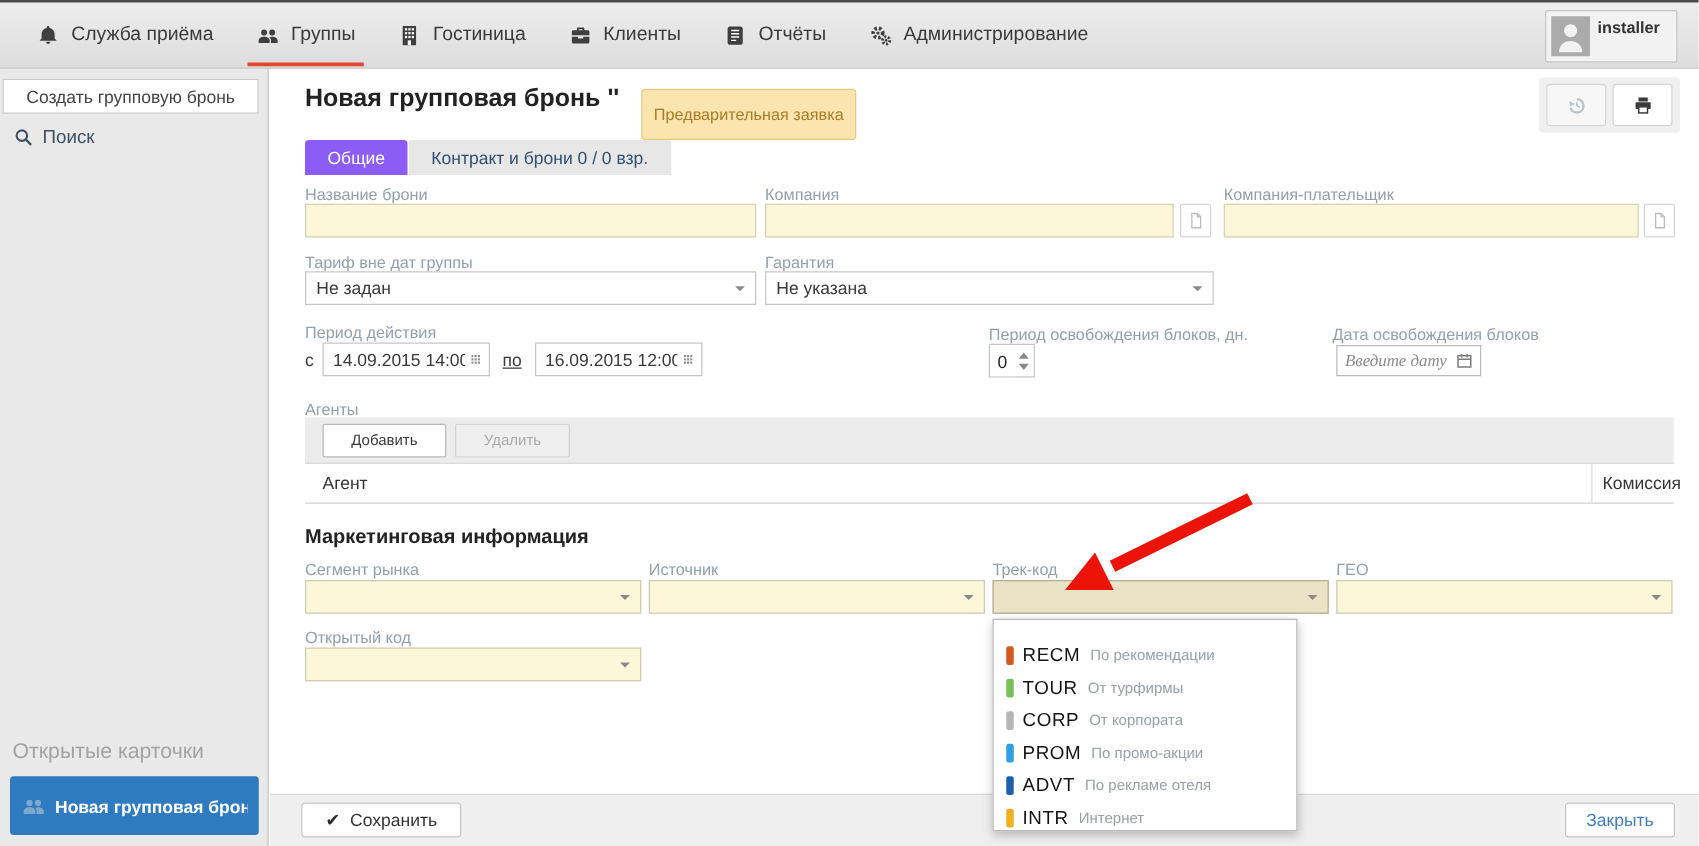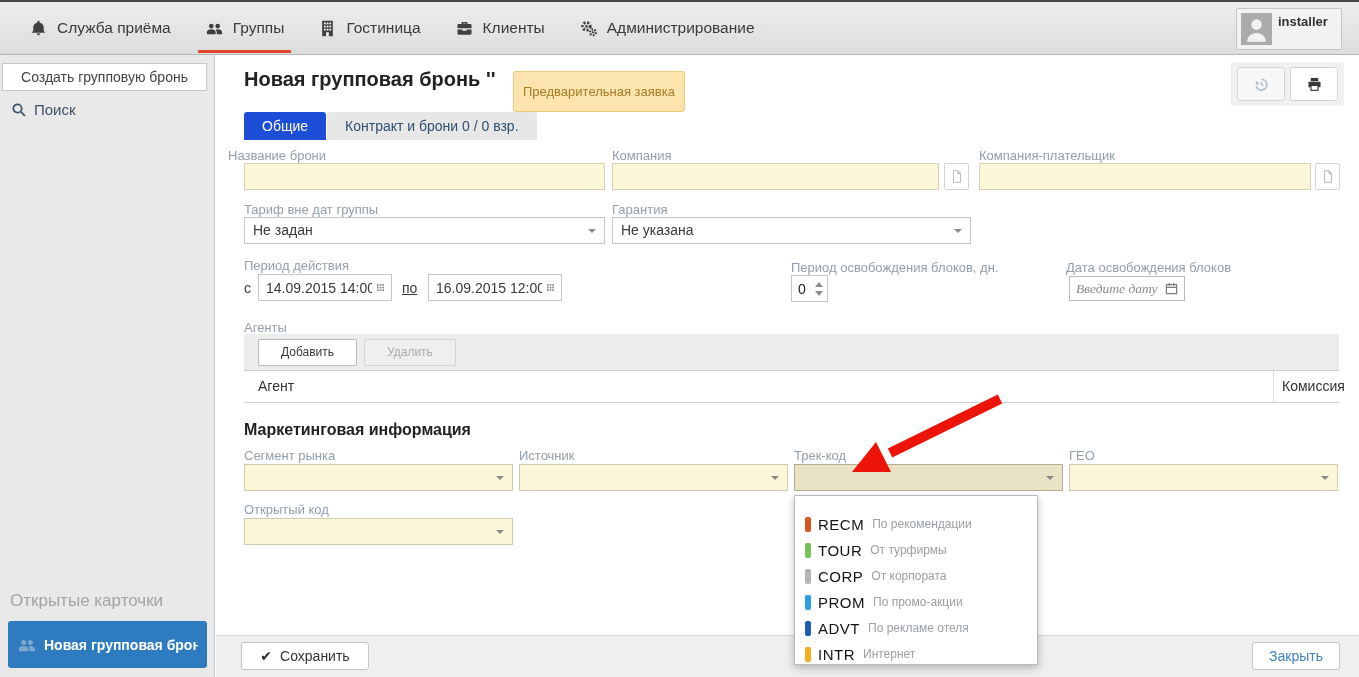--- a/index.html
+++ b/index.html
@@ -43,21 +43,21 @@
   .header-actions { position:absolute; right:15px; top:7px; width:113px; height:44px; background:#f0f0f0;
     border-radius:3px; display:flex; align-items:center; justify-content:center; gap:5px; }
   .icon-btn { width:48px; height:34px; background:#fff; border:1px solid #d4d4d4; border-radius:3px;
     display:flex; align-items:center; justify-content:center; cursor:pointer; }
   .icon-btn.disabled { background:#f7f7f7; cursor:default; }
   .icon-btn svg { width:17px; height:17px; }
 
   .tabs { position:absolute; left:28px; top:57px; display:flex; gap:1px; height:28px; }
   .tab { padding:0 18px; font-size:14px; line-height:28px; background:#e7e7e7; color:#2f4f70;
     border-radius:3px 3px 0 0; cursor:pointer; white-space:nowrap; }
-  .tab.active { background:#1d4ed8; color:#fff; }
+  .tab.active { background:#8b5cf6; color:#fff; }
 
   .flabel { position:absolute; font-size:13px; color:#93a0ac; white-space:nowrap; }
   .inp { position:absolute; height:27px; border:1px solid #c6c6c6; background:#fff; font-size:14px;
     color:#3a3a3a; padding:0 7px; font-family:"Liberation Sans",sans-serif; }
   .inp.yellow { background:#fdf7d9; border-color:#d6d2b6; }
   .sel { position:absolute; height:27px; border:1px solid #c6c6c6; background:#fff;
     font-size:14px; color:#3a3a3a; padding:0 22px 0 8px; line-height:25px; cursor:pointer; }
   .sel.yellow { background:#fdf7d9; border-color:#cfcbb2; }
   .sel.focused { background:#eae3c5; border-color:#b3ac92; }
   .caret { position:absolute; right:8px; top:11px; width:0; height:0;
@@ -151,20 +151,29 @@
         </svg>
       <span>Гостиница</span>
     </div>
     <div class="nav-item">
       <svg viewBox="0 0 16 16" fill="#3f3f3f">
           <path d="M6.2 2.6h3.6c.4 0 .7.3.7.7v1h2.4c.6 0 1 .4 1 1v2.5H2.1V5.3c0-.6.4-1 1-1h2.4v-1c0-.4.3-.7.7-.7zm.6 1.7h2.4v-.6H6.8v.6zM2.1 8.8h4.1v1.1h3.6V8.8h4.1v3.5c0 .6-.4 1-1 1H3.1c-.6 0-1-.4-1-1z"></path>
         </svg>
       <span>Клиенты</span>
     </div>
     <div class="nav-item">
+      <svg viewBox="0 0 16 16">
+          <path fill="#3f3f3f" d="M4.2 1.8h7c.9 0 1.6.7 1.6 1.6v9.2c0 .9-.7 1.6-1.6 1.6h-7c-.9 0-1.6-.7-1.6-1.6V3.4c0-.9.7-1.6 1.6-1.6z"></path>
+          <g stroke="#fff" stroke-width="1">
+            <path d="M5 4.6h5.4M5 6.8h5.4M5 9h5.4M5 11.2h3.4"></path>
+          </g>
+        </svg>
+      <span>Отчёты</span>
+    </div>
+    <div class="nav-item">
       <svg viewBox="0 0 18 18">
           <g fill="none" stroke="#3f3f3f">
             <circle cx="7" cy="7" r="3.6" stroke-width="2.8" stroke-dasharray="1.9 1.55"></circle>
             <circle cx="13.2" cy="12.6" r="2.7" stroke-width="2.3" stroke-dasharray="1.5 1.25"></circle>
           </g>
           <circle cx="7" cy="7" r="1.2" fill="#3f3f3f"></circle>
           <circle cx="13.2" cy="12.6" r="1" fill="#3f3f3f"></circle>
         </svg>
       <span>Администрирование</span>
     </div>
@@ -217,21 +226,21 @@
             <rect x="4.7" y="8.9" width="6.6" height="4.6" fill="#fff" stroke="#3a3a3a" stroke-width="1.1"></rect>
           </svg>
       </div>
     </div>
 
     <div class="tabs">
       <div class="tab active">Общие</div>
       <div class="tab">Контракт и брони 0 / 0 взр.</div>
     </div>
 
-    <div class="flabel" style="left:12px; top:93px;">Название брони</div>
+    <div class="flabel" style="left:28px; top:93px;">Название брони</div>
     <input class="inp yellow" style="left: 28px; top: 108px; width: 361px;">
     <div class="flabel" style="left:396px; top:93px;">Компания</div>
     <input class="inp yellow" style="left: 396px; top: 108px; width: 327px;">
     <div class="mini-btn" style="left:728px; top:108px;">
       <svg viewBox="0 0 16 16">
           <path d="M4 1.5h5l3 3v10H4z" fill="#fff" stroke="#bcbcbc" stroke-width="1.2"></path>
           <path d="M9 1.5v3h3" fill="none" stroke="#bcbcbc" stroke-width="1.2"></path>
         </svg>
     </div>
     <div class="flabel" style="left:763px; top:93px;">Компания-плательщик</div>

